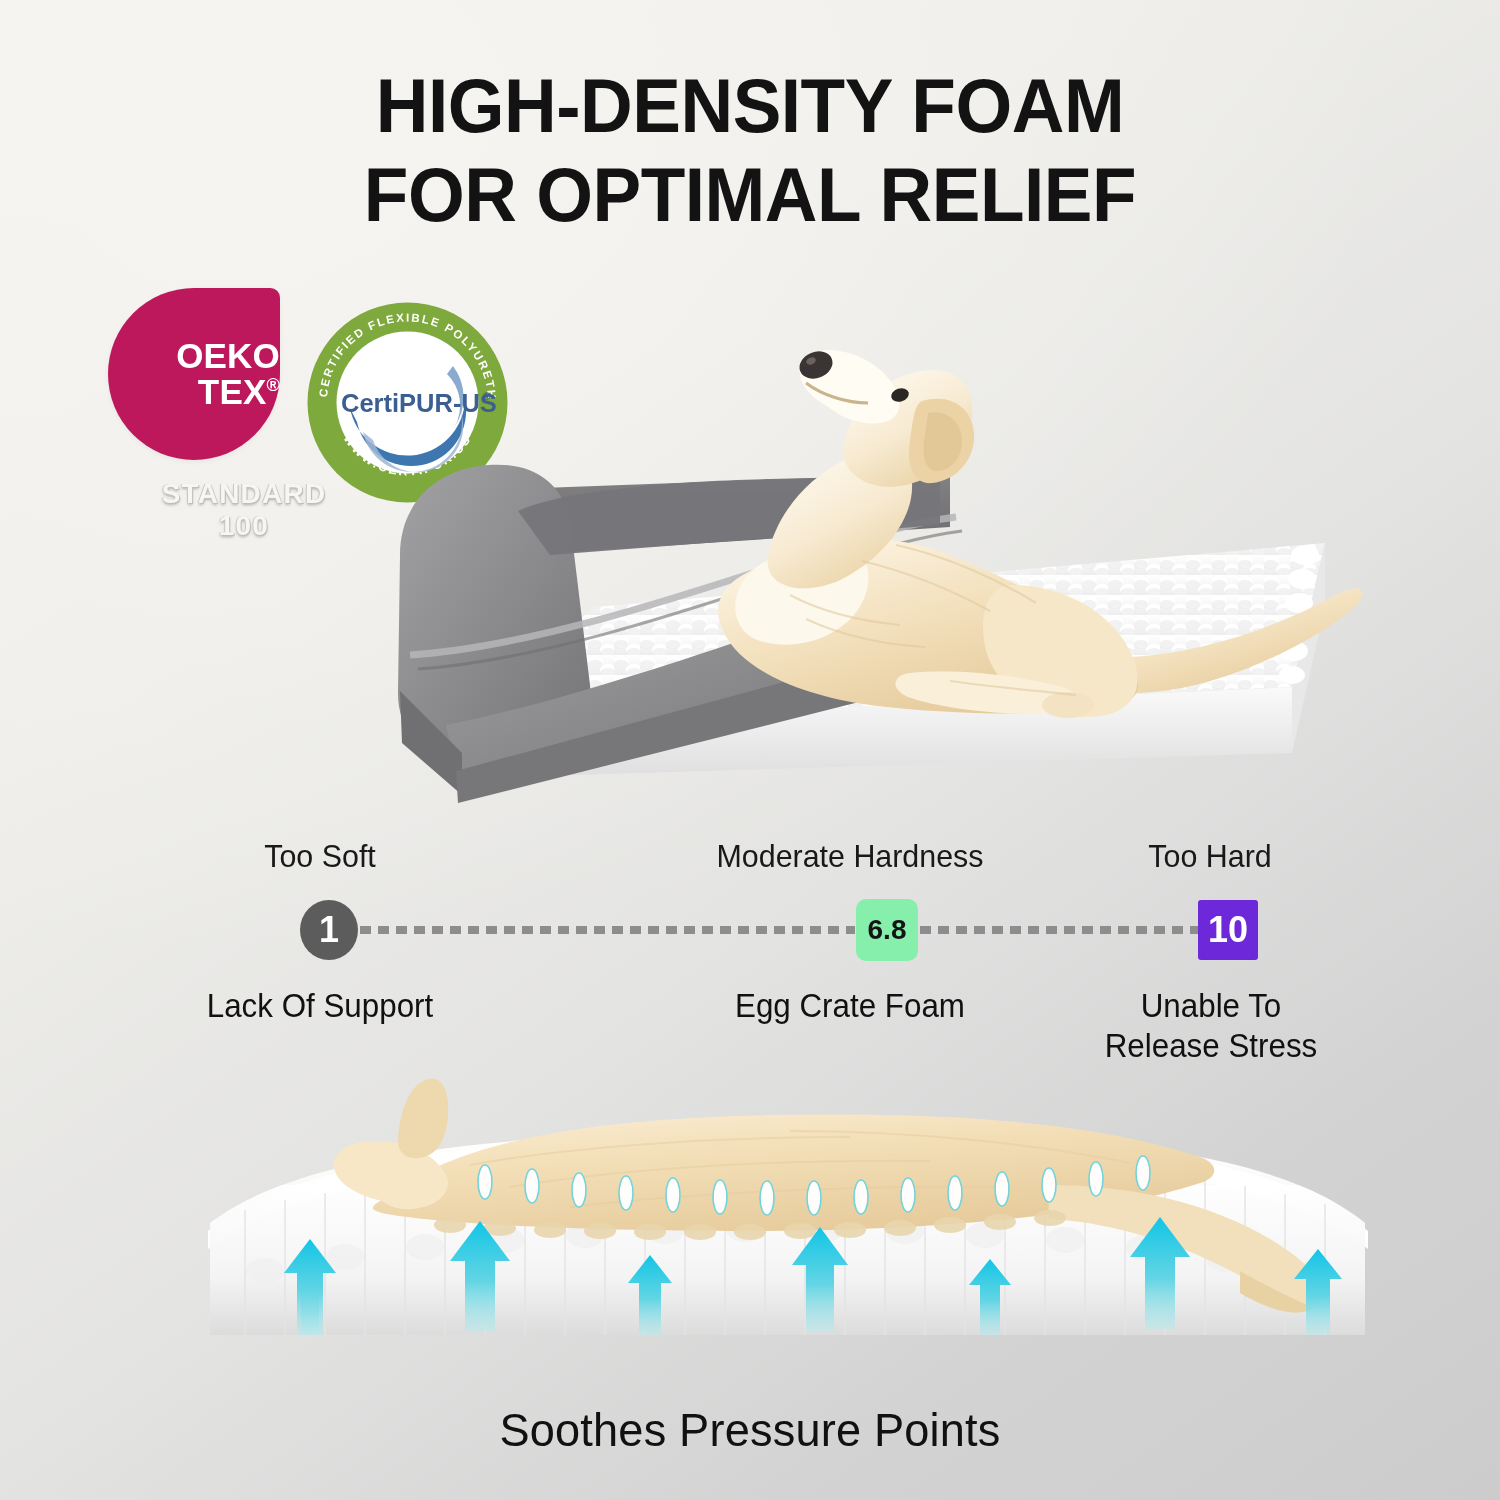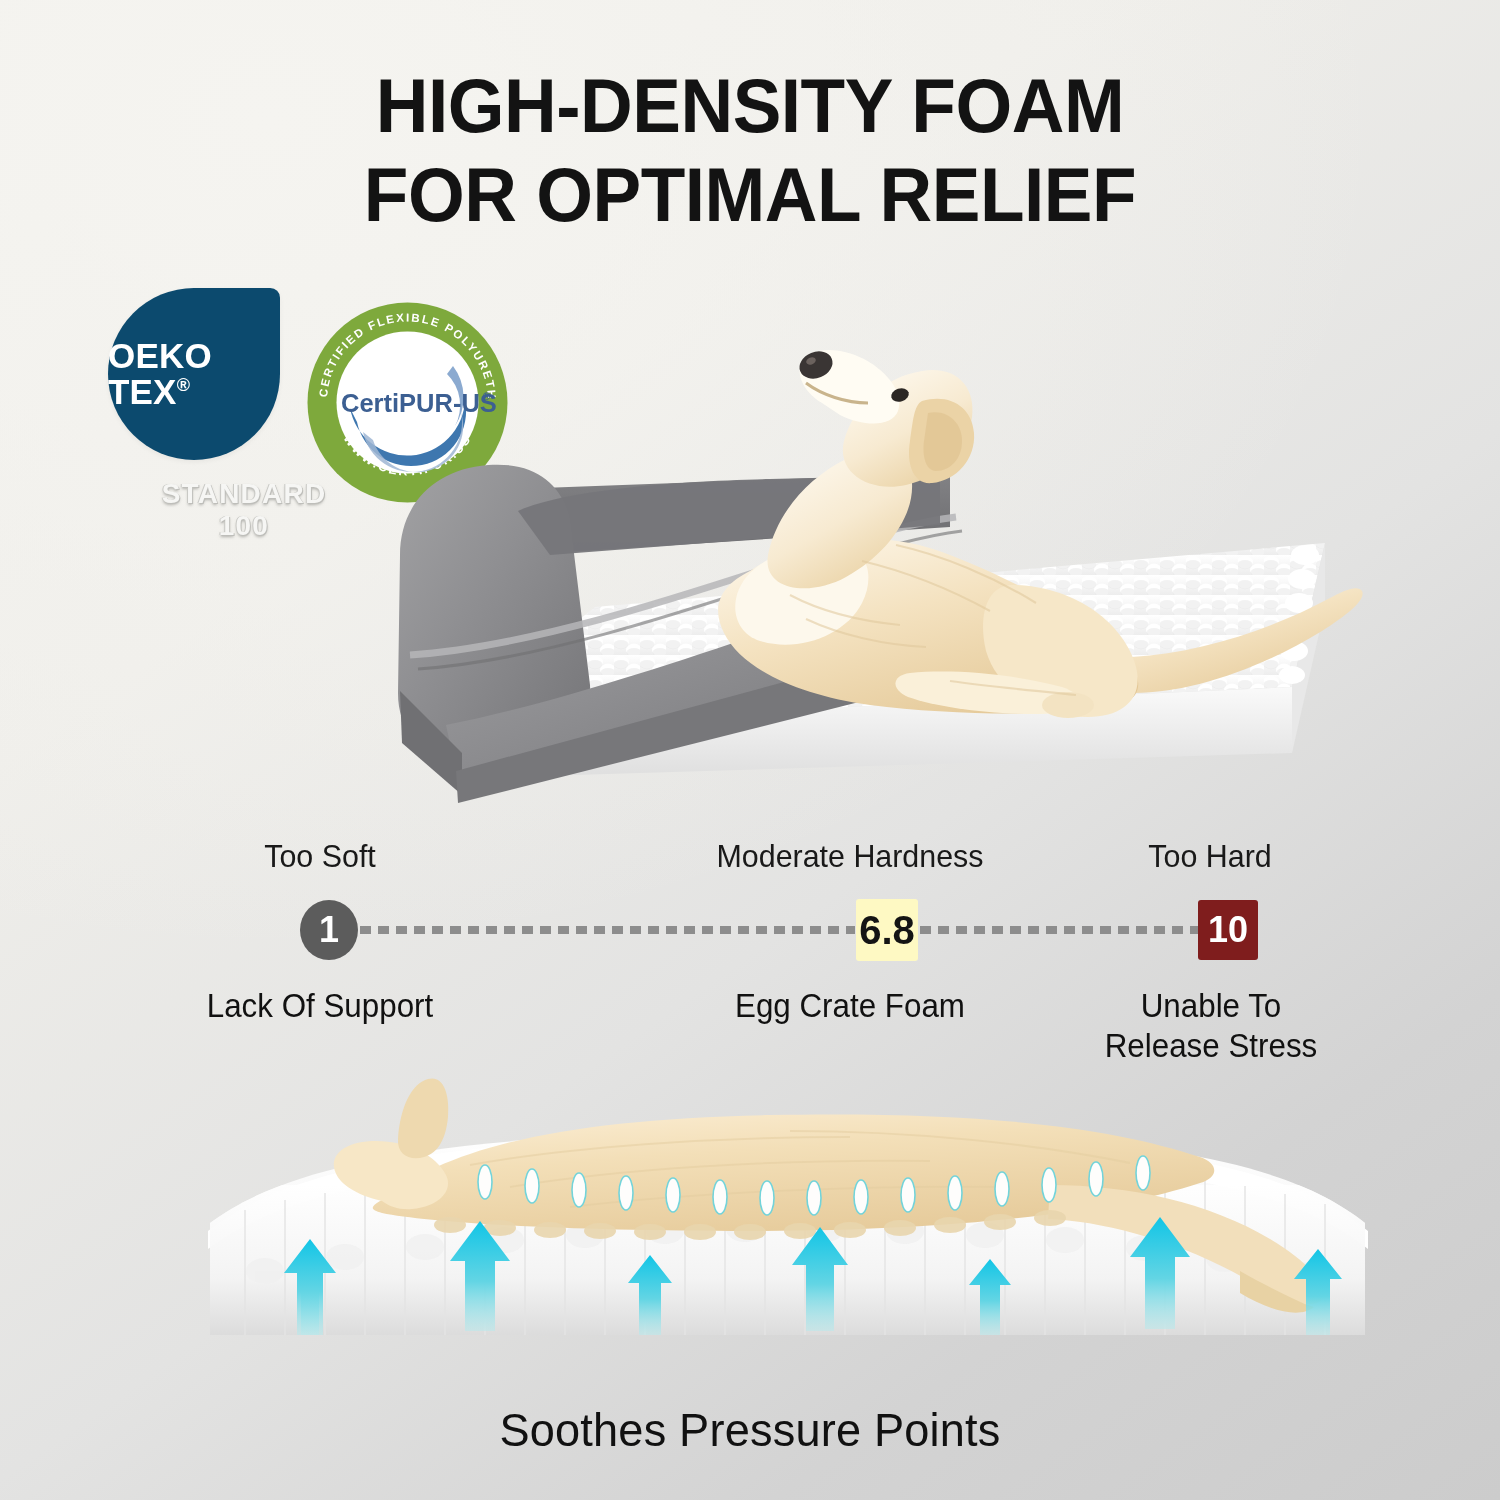--- a/index.html
+++ b/index.html
@@ -19,23 +19,23 @@
     font-weight:bold; font-size:76px; line-height:1.17;
     letter-spacing:-0.5px; color:#131313;
     font-family:"Liberation Sans Narrow","Liberation Sans",sans-serif;
     transform:scaleX(0.96); transform-origin:center top;
   }
   .headline .l2 { display:block; }
 
   
   .oeko-wrap { position:absolute; left:108px; top:288px; width:180px; }
   .oeko-drop {
-    width:172px; height:172px; background:#0c4a6e;
+    width:172px; height:172px; background:#be185d;
     border-radius:88px 10px 88px 88px;
-    display:flex; flex-direction:column; align-items:flex-start; justify-content:center;
+    display:flex; flex-direction:column; align-items:flex-end; justify-content:center;
     box-shadow:0 2px 5px rgba(0,0,0,0.05);
   }
   .oeko-drop span {
     color:#FFFFFF; font-weight:bold; font-size:35px; line-height:1.03;
     letter-spacing:0.2px; text-align:center;
     font-family:"Liberation Sans",sans-serif;
   }
   .oeko-drop .reg { font-size:18px; vertical-align:super; }
   .oeko-std {
     margin-top:18px; width:180px; text-align:center;
@@ -64,22 +64,22 @@
   .track { position:absolute; top:62px; left:300px; width:900px; height:60px; }
   .dash {
     position:absolute; top:26px; height:8px;
     background-image:repeating-linear-gradient(to right,#8D8D8D 0 11px, rgba(0,0,0,0) 11px 18px);
   }
   .marker {
     position:absolute; top:0; display:flex; align-items:center; justify-content:center;
     font-weight:bold; font-family:"Liberation Sans",sans-serif;
   }
   .m-one  { width:58px; height:60px; border-radius:50%; background:#5C5C5C; color:#FFFFFF; font-size:36px; }
-  .m-mid  { width:62px; height:62px; border-radius:3px; background:#fef9c3; color:#141414; font-size:40px; }
-  .m-ten  { width:60px; height:60px; border-radius:3px; background:#7f1d1d; color:#FFFFFF; font-size:36px; }
+  .m-mid  { width:62px; height:62px; border-radius:10px; background:#86efac; color:#141414; font-size:28px; }
+  .m-ten  { width:60px; height:60px; border-radius:3px; background:#6d28d9; color:#FFFFFF; font-size:36px; }
   .sl-bot {
     position:absolute; text-align:center; color:#111111;
     font-size:33px; line-height:1.22; white-space:pre-line;
     font-family:"Liberation Sans",sans-serif; transform:scaleX(0.95);
   }
 
   
   .pressure { position:absolute; left:150px; top:1035px; width:1300px; height:360px; }
   .pressure svg { display:block; }
 

